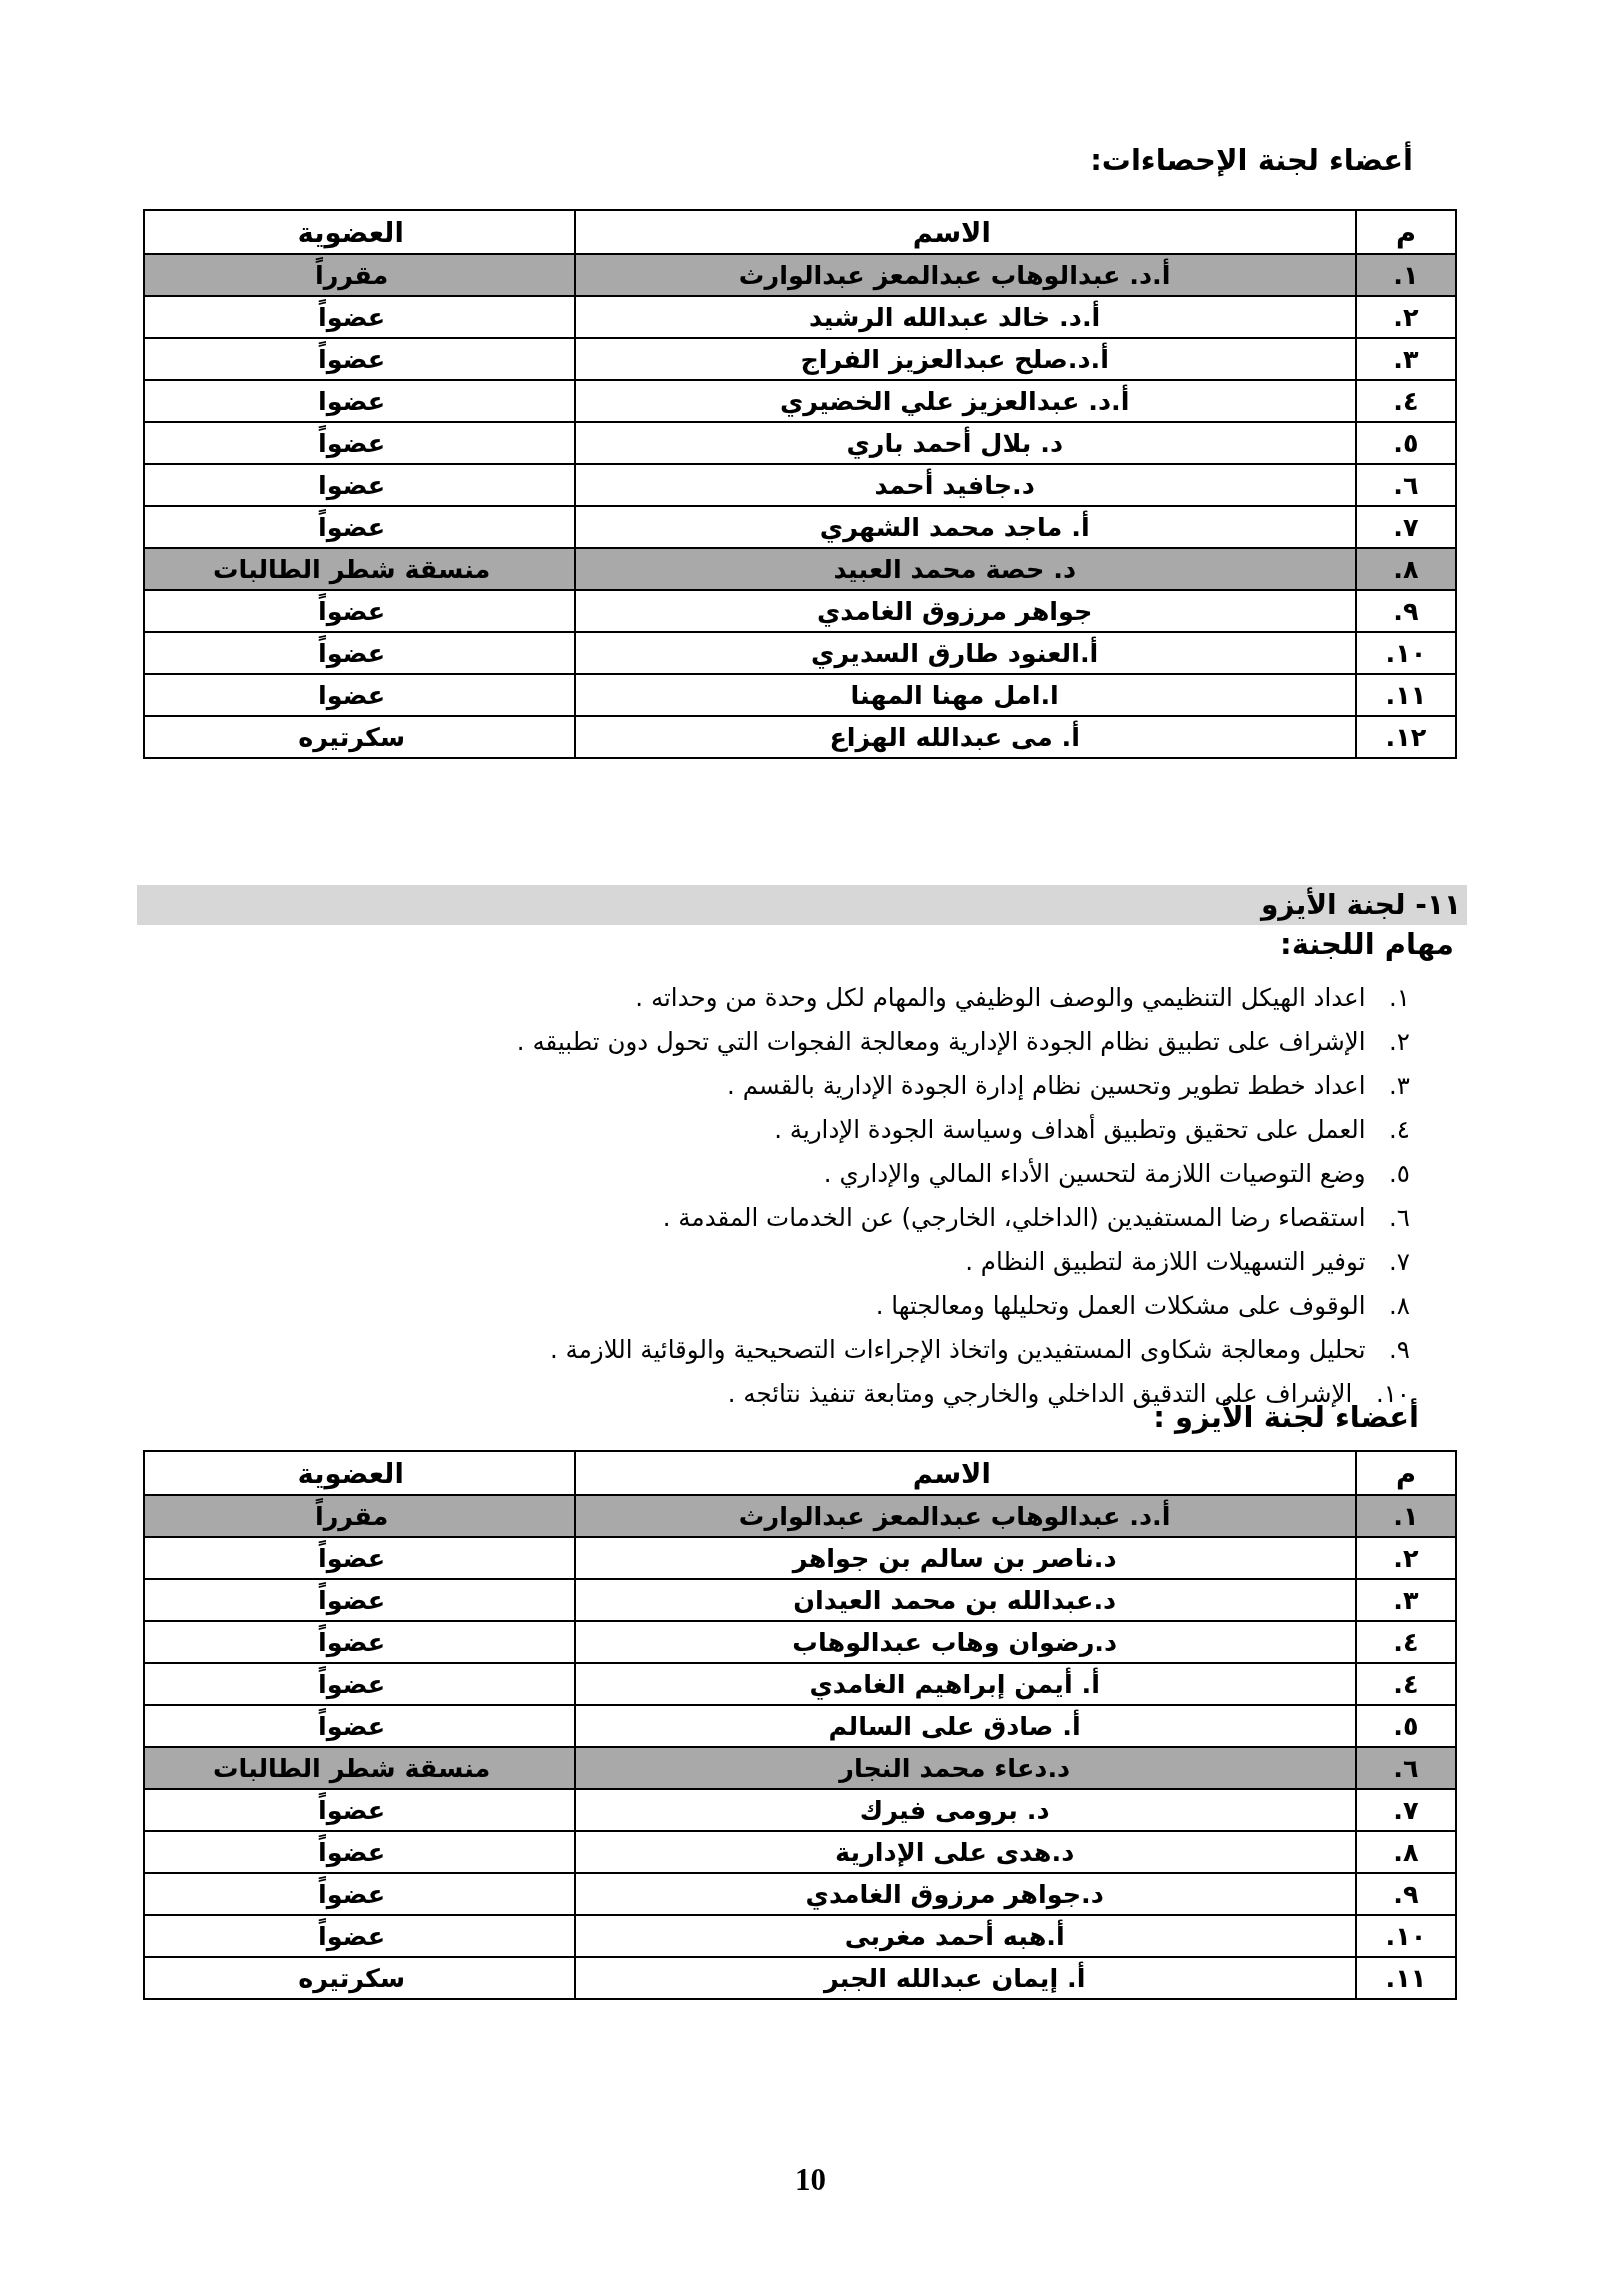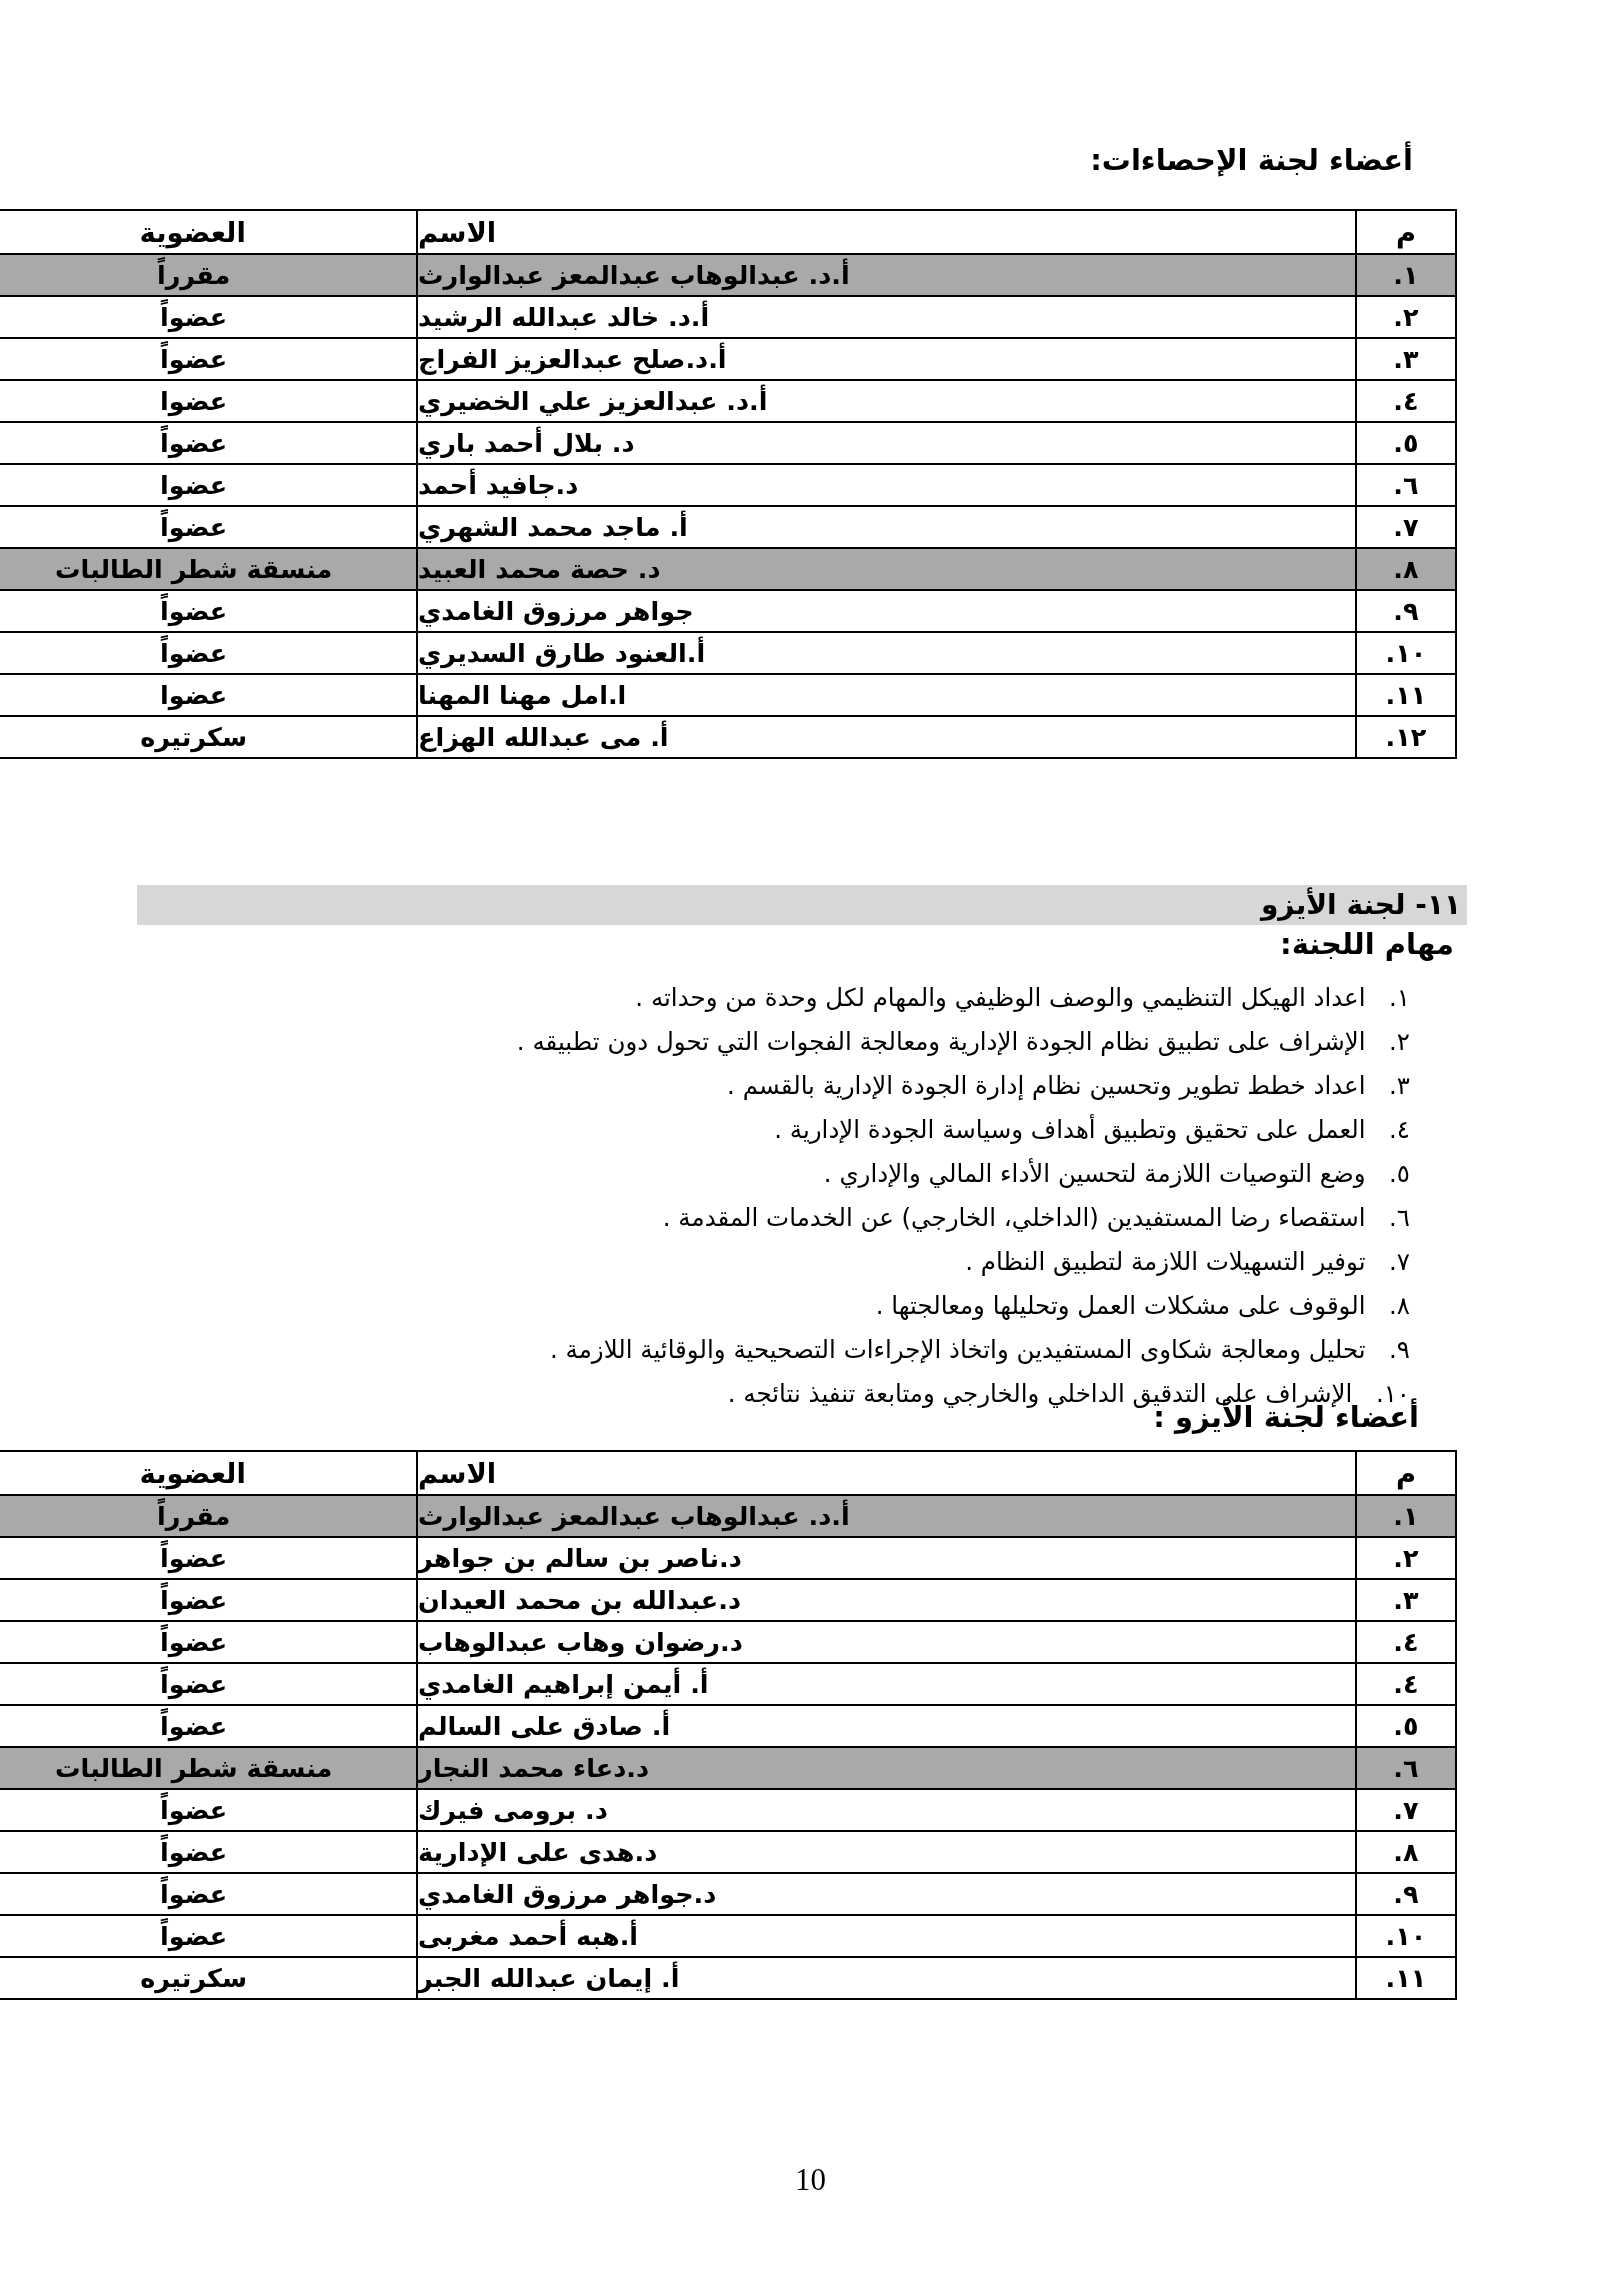--- a/index.html
+++ b/index.html
@@ -33,21 +33,21 @@
   #t-iso   { top:1450px; }
   .mtable th, .mtable td {
     border:2.9px solid #000;
     overflow:hidden;
     white-space:nowrap;
     font-weight:bold;
   }
   .mtable th { height:44px; font-size:27.4px; }
   .mtable td { height:42px; font-size:25.5px; line-height:39px; }
   .c-no   { width:100px; text-align:center; }
-  .c-name { width:939px; text-align:left; padding-right:21.6px;margin-top:39px; }
+  .c-name { width:781px; text-align:center; padding-right:21.6px;margin-top:39px; }
   .c-role { width:431px; text-align:center; padding-right:15.7px; }
   th.c-name { padding-right:27.4px; }
   th.c-role { padding-right:17.6px; }
   tr.hl td { background:#a9a9a9; }
 
   .section-bar {
     position:absolute;
     top:885px; left:137px; right:154px;
     height:40px;
     background:#d7d7d7;
@@ -68,20 +68,21 @@
     white-space:nowrap;
   }
   .task-num { display:inline-block; margin-left:15.7px; }
   .page-num {
     position:absolute;
     top:2162px; left:0; width:100%;
     text-align:center;
     font-family:"Liberation Serif", serif;
     font-size:31px;
     direction:ltr;
+    font-weight:bold;
   }
 </style>
 </head>
 <body>
 
 <div class="heading" id="h-stats">أعضاء لجنة الإحصاءات:</div>
 
 <table class="mtable" id="t-stats">
   <thead>
     <tr>

